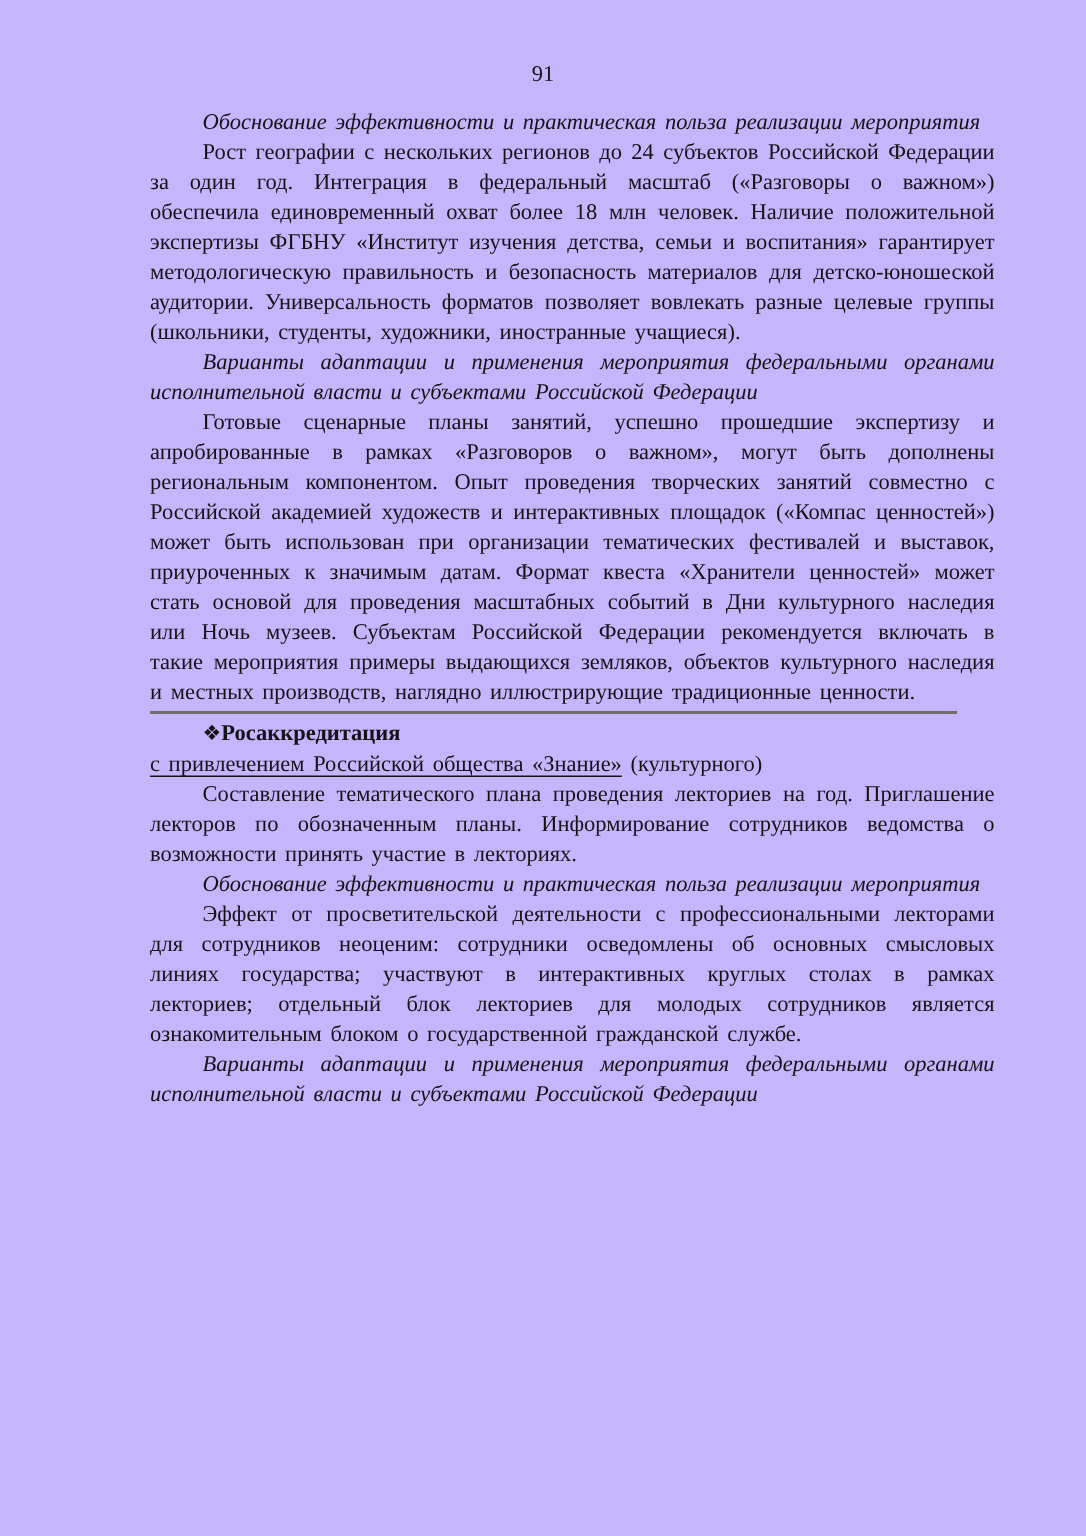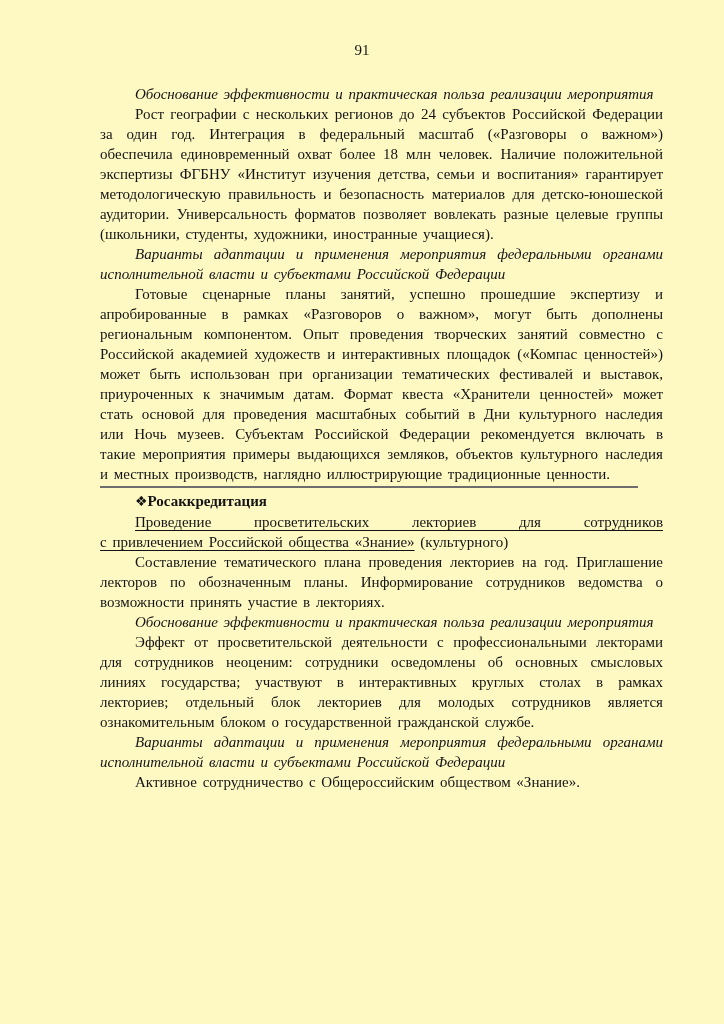--- a/index.html
+++ b/index.html
@@ -5,33 +5,33 @@
   * { margin: 0; padding: 0; box-sizing: border-box; }
   html, body { background: #ffffff; }
   body {
     width: 724px; height: 1024px;
     font-family: "Liberation Serif", "DejaVu Serif", serif;
     color: #141414;
   }
   .page {
     position: relative;
     width: 724px; height: 1024px;
-    background: #fef9c3;
+    background: #c4b5fd;
     overflow: hidden;
   }
   .page-number {
     position: absolute;
     top: 40px; left: 0; width: 100%;
     text-align: center;
     font-size: 15px;
     line-height: 20px;
   }
   .content {
     position: absolute;
-    left: 100px; top: 84px;
+    left: 100px; top: 72px;
     width: 563px;
     font-size: 15px;
     line-height: 20px;
     text-align: justify;
     word-spacing: 2px;
   }
   .content p { margin: 0; text-indent: 35px; }
   .h-italic { font-style: italic; }
   .divider {
     width: 538px; height: 2px;
@@ -66,31 +66,29 @@
     <p class="h-italic">Варианты адаптации и применения мероприятия федеральными органами исполнительной власти и субъектами Российской Федерации</p>
 
     <p>Готовые сценарные планы занятий, успешно прошедшие экспертизу и апробированные в рамках «Разговоров о важном», могут быть дополнены региональным компонентом. Опыт проведения творческих занятий совместно с Российской академией художеств и интерактивных площадок («Компас ценностей») может быть использован при организации тематических фестивалей и выставок, приуроченных к значимым датам. Формат квеста «Хранители ценностей» может стать основой для проведения масштабных событий в Дни культурного наследия или Ночь музеев. Субъектам Российской Федерации рекомендуется включать в такие мероприятия примеры выдающихся земляков, объектов культурного наследия и местных производств, наглядно иллюстрирующие традиционные ценности.</p>
 
     <div class="divider"></div>
 
     <p class="bullet-row">
       <span class="bullet">❖</span><span class="agency">Росаккредитация</span>
     </p>
 
-    <p class="title-line1">Проведение просветительских лекториев для сотрудников</p>
 
     <p class="title-line2">
       <span class="u">с привлечением Российской общества «Знание»</span><span> (культурного)</span>
     </p>
 
 
     <p>Составление тематического плана проведения лекториев на год. Приглашение лекторов по обозначенным планы. Информирование сотрудников ведомства о возможности принять участие в лекториях.</p>
 
     <p class="h-italic">Обоснование эффективности и практическая польза реализации мероприятия</p>
 
     <p>Эффект от просветительской деятельности с профессиональными лекторами для сотрудников неоценим: сотрудники осведомлены об основных смысловых линиях государства; участвуют в интерактивных круглых столах в рамках лекториев; отдельный блок лекториев для молодых сотрудников является ознакомительным блоком о государственной гражданской службе.</p>
 
     <p class="h-italic">Варианты адаптации и применения мероприятия федеральными органами исполнительной власти и субъектами Российской Федерации</p>
 
-    <p>Активное сотрудничество с Общероссийским обществом «Знание».</p>
 
   </div>
 </div>
 
 </body></html>

